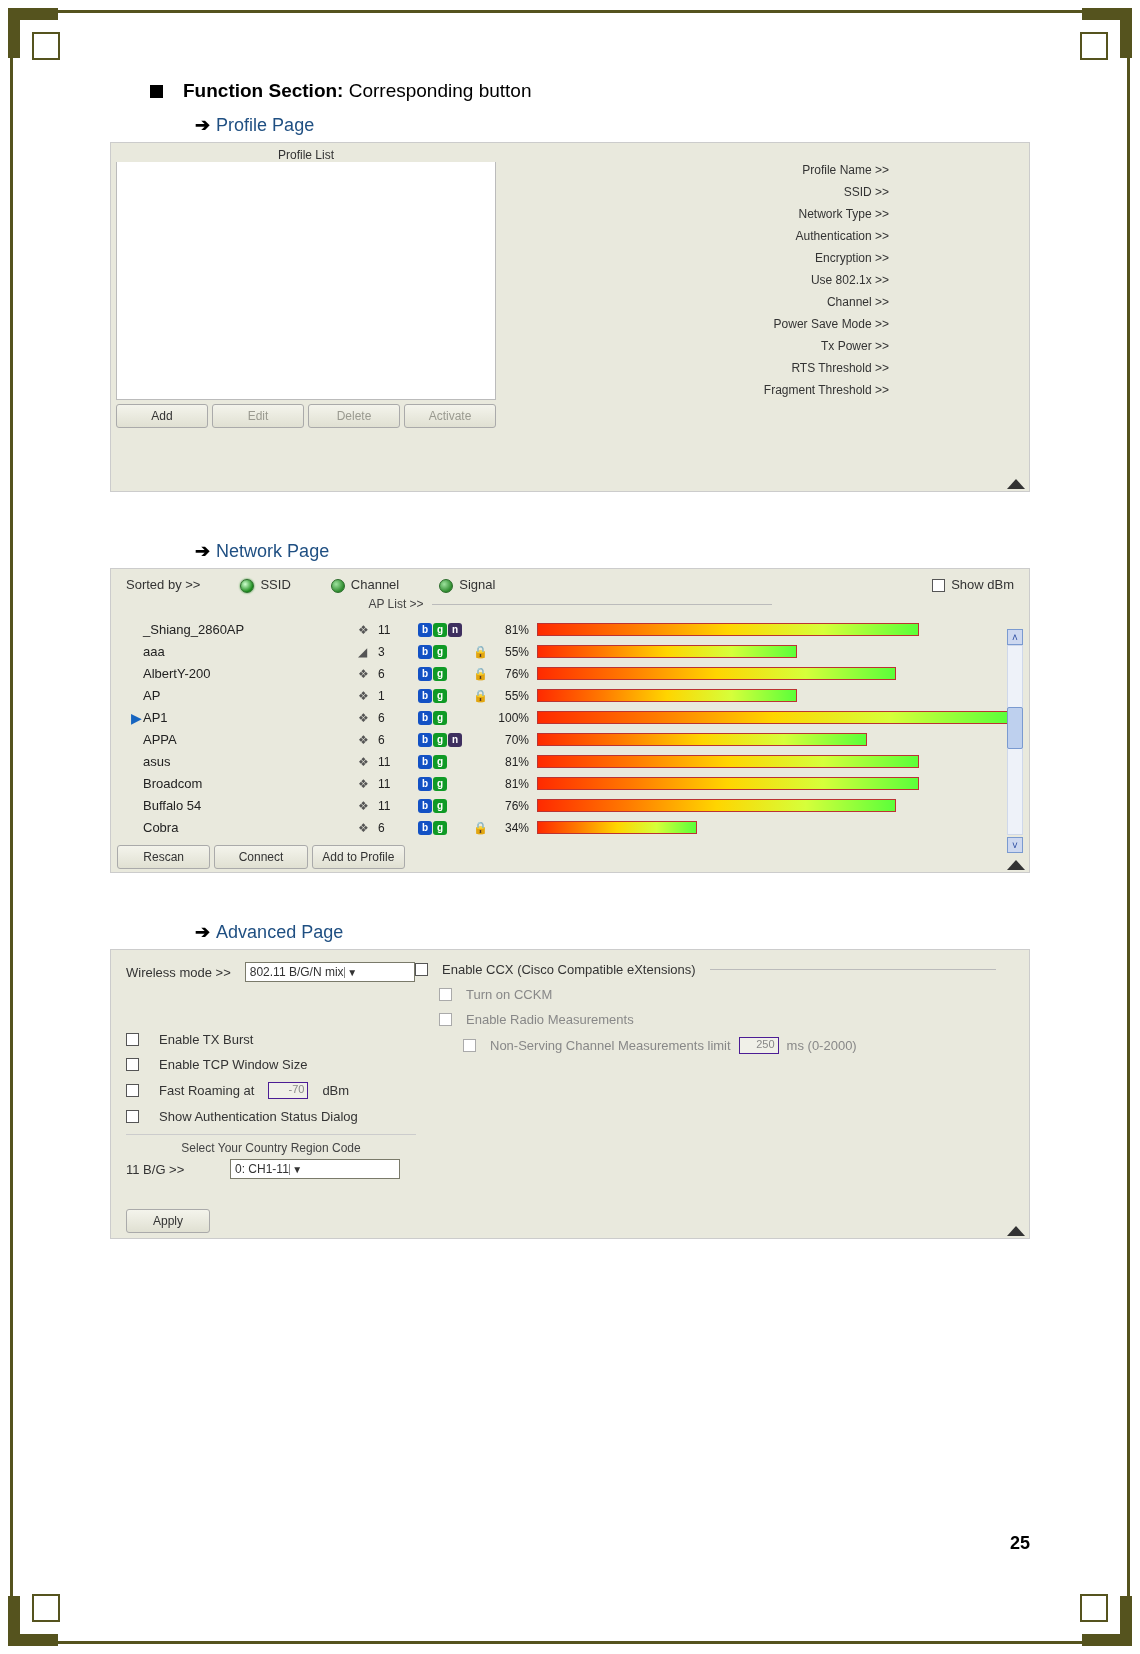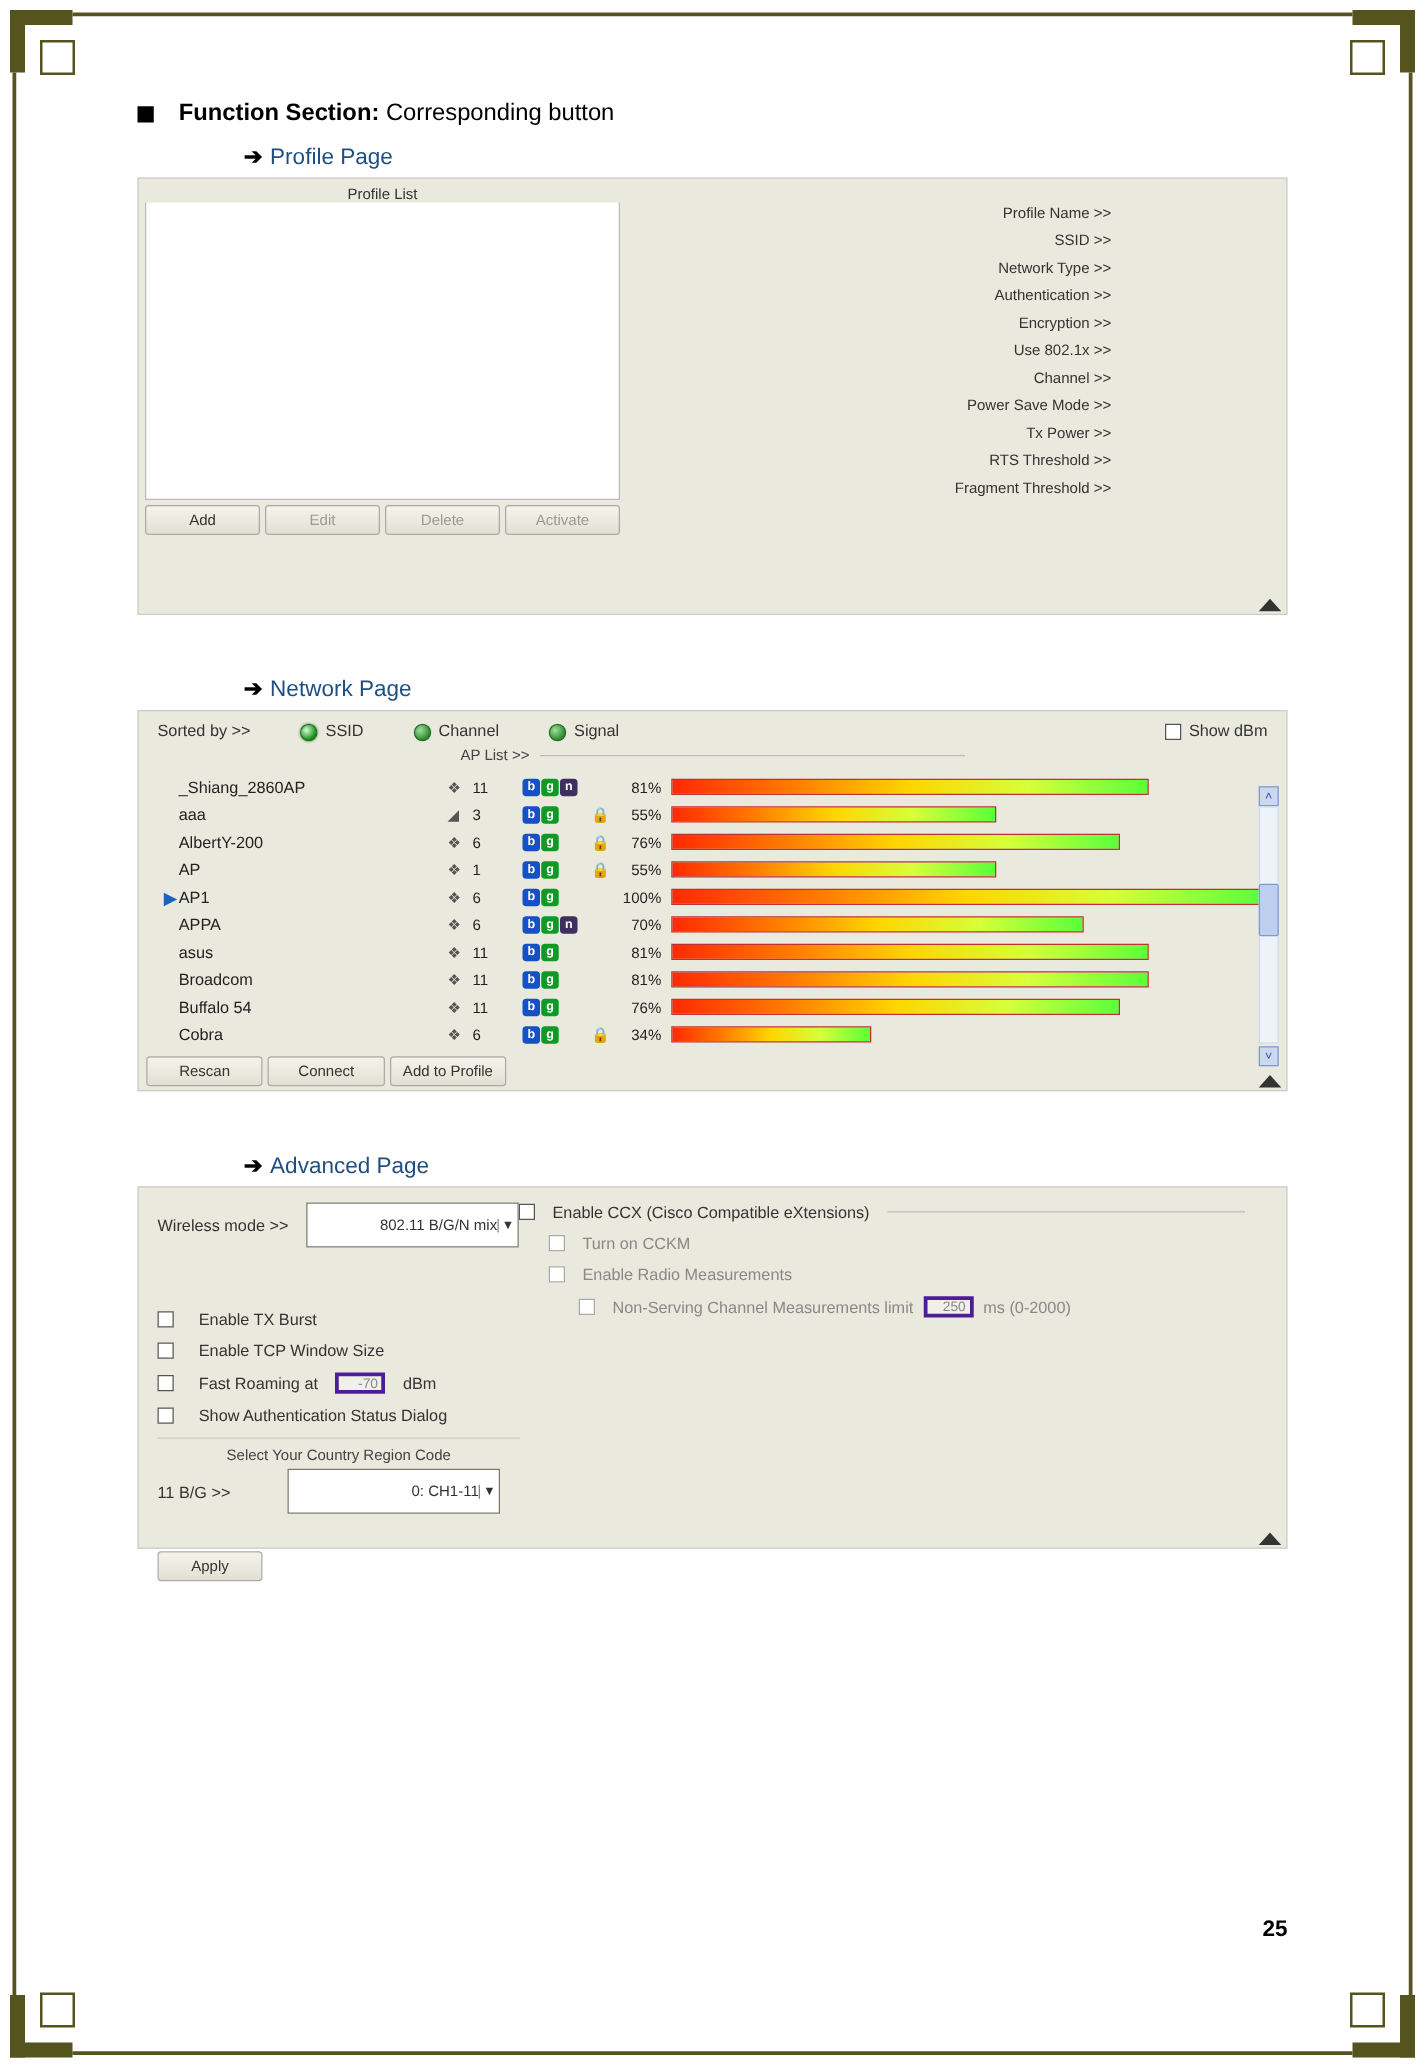--- a/index.html
+++ b/index.html
@@ -25,20 +25,21 @@
   .corner-inner.tr { top: 32px; right: 32px; }
   .corner-inner.bl { bottom: 32px; left: 32px; }
   .corner-inner.br { bottom: 32px; right: 32px; }
 
   .content {
     position: absolute;
     top: 80px; left: 110px; right: 110px; bottom: 80px;
   }
   .section-heading {
     font-size: 19px;
+    margin-left: 40px;
     margin-bottom: 12px;
     display: flex;
     align-items: center;
     gap: 20px;
   }
   .section-heading .square {
     width: 13px; height: 13px; background: #000;
   }
   .arrow-line {
     font-size: 18px;
@@ -183,27 +184,27 @@
     display: flex; align-items: center; justify-content: center;
     font-size: 10px; color: #2a4aa0;
   }
   .scrollbar { position: absolute; right: 6px; top: 60px; width: 16px; }
   .scroll-track { height: 190px; background: #eef2f9; border: 1px solid #cfd8ea; }
   .scroll-thumb { position: absolute; right: 0; top: 78px; width: 16px; height: 42px; background: #bed0ee; border: 1px solid #7a9ad0; border-radius: 2px; }
 
   
   .advanced-inner { padding: 12px 15px; font-size: 13px; color: #333; }
   .adv-row { display: flex; align-items: center; margin-bottom: 10px; gap: 14px; }
-  .select-box { background: #fff; border: 1px solid #7a7a6a; width: 170px; height: 36px; font-size: 12px; padding-left: 4px; display: flex; align-items: center; justify-content: flex-end; }
+  .select-box { background: #fff; border: 1px solid #7a7a6a; width: 170px; height: 20px; font-size: 12px; padding-left: 4px; display: flex; align-items: center; justify-content: flex-start; }
   .select-box .caret { border-left: 1px solid #888; width: 16px; text-align: center; font-size: 10px; }
   .adv-left { width: 290px; }
   .adv-right { position: absolute; left: 300px; top: 12px; right: 33px; color: #888; }
   .adv-right .checkbox { border-color: #aaa; }
   .adv-right .row { margin-bottom: 10px; display: flex; align-items: center; gap: 8px; padding-left: 4px; }
-  .num-input { background: #f0f0e8; border: 3px solid #4c1d95; width: 40px; height: 17px; font-size: 11px; text-align: right; padding-right: 3px; display: inline-block; color: #888; }
+  .num-input { background: #f0f0e8; border: 1px solid #4c1d95; width: 40px; height: 17px; font-size: 11px; text-align: right; padding-right: 3px; display: inline-block; color: #888; }
   .region-title { font-size: 12px; color: #444; text-align: center; padding: 6px 0 4px 0; border-top: 1px solid #ccc; margin-top: 6px; }
   .apply-btn { width: 84px; margin-top: 30px; }
 
   .page-number {
     position: absolute;
     right: 110px;
     bottom: 100px;
     font-weight: bold;
     font-size: 18px;
   }

